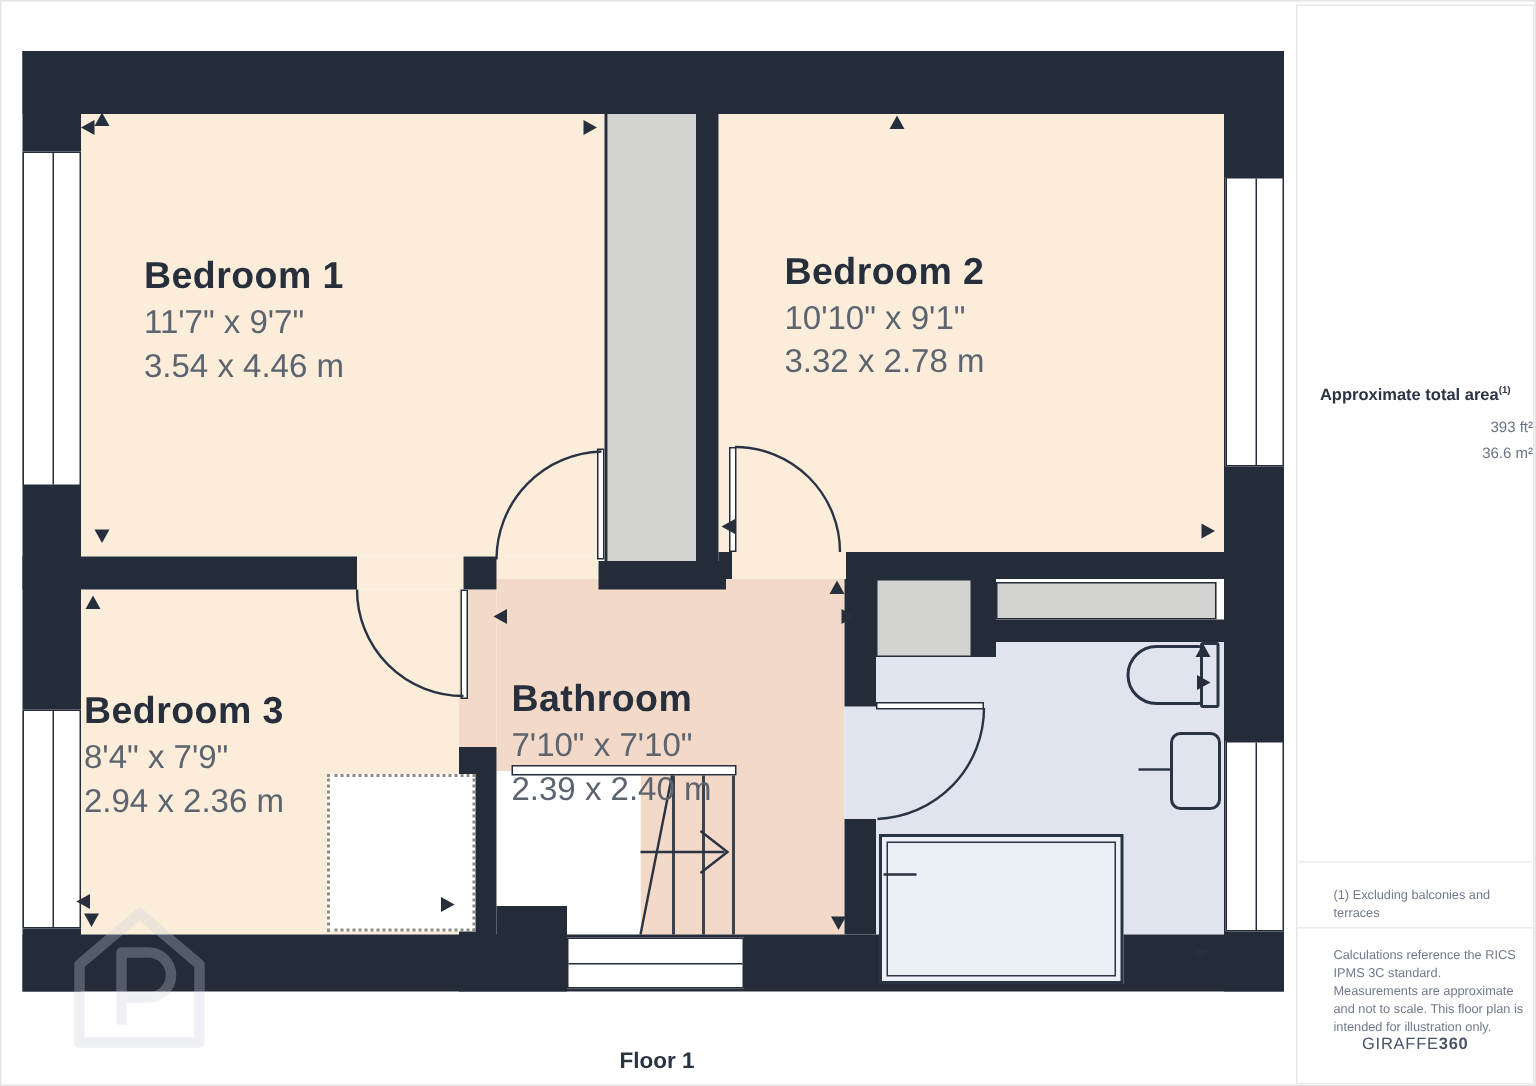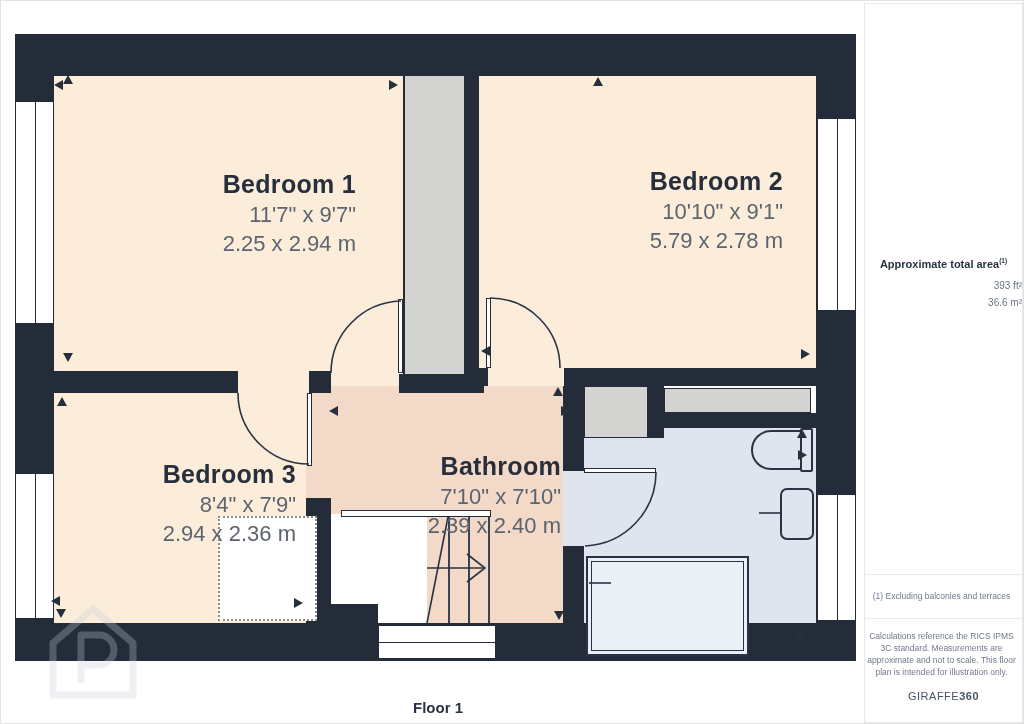--- a/index.html
+++ b/index.html
@@ -5,37 +5,37 @@
   html,body{margin:0;padding:0;background:#fff;}
   .canvas{position:relative;width:1024px;height:724px;background:#fff;border:1px solid #e3e3e3;box-sizing:border-box;
           font-family:"Liberation Sans","DejaVu Sans",sans-serif;overflow:hidden;}
   .abs{position:absolute;}
   .wall{position:absolute;background:#242c3a;}
   .fill{position:absolute;}
   .win{position:absolute;background:#fff;border:1px solid #242c3a;box-sizing:border-box;}
   .win .mull-v{position:absolute;left:50%;top:0;bottom:0;width:1px;background:#242c3a;}
   .win .mull-h{position:absolute;top:50%;left:0;right:0;height:1px;background:#242c3a;}
   .gray-box{position:absolute;background:#d3d3d2;border:1.5px solid #242c3a;box-sizing:border-box;}
-  .room-label{position:absolute;text-align:right;pointer-events:none;}
+  .room-label{position:absolute;text-align:left;pointer-events:none;}
   .room-name{font-weight:bold;font-size:25px;line-height:31px;color:#272f3d;letter-spacing:.3px;}
   .room-dim{font-size:22px;line-height:29px;color:#5c646f;}
   .ar{position:absolute;width:0;height:0;}
   .ar.up{border-left:5px solid transparent;border-right:5px solid transparent;border-bottom:9px solid #272f3d;}
   .ar.down{border-left:5px solid transparent;border-right:5px solid transparent;border-top:9px solid #272f3d;}
   .ar.left{border-top:5px solid transparent;border-bottom:5px solid transparent;border-right:9px solid #272f3d;}
   .ar.right{border-top:5px solid transparent;border-bottom:5px solid transparent;border-left:9px solid #272f3d;}
   .tread{position:absolute;width:2px;background:#3c4350;}
   .dotted{position:absolute;background:#fff;border:2px dotted #8b8b80;box-sizing:border-box;}
   .fixture{position:absolute;border:2px solid #2a3344;box-sizing:border-box;background:#dfe4ee;}
   .svg-overlay{position:absolute;left:0;top:0;pointer-events:none;}
   .sidebar{position:absolute;left:863px;top:2px;width:159px;height:720px;background:#fff;border:1px solid #e8e8e8;box-sizing:border-box;}
   .sb-title{position:absolute;top:253px;left:0;right:0;text-align:center;font-size:11px;font-weight:bold;color:#2a3342;}
   .sb-val{position:absolute;left:0;right:0;text-align:right;font-size:10px;color:#6b7482;}
   .sb-divider{position:absolute;left:0;right:0;height:1px;background:#ececec;}
-  .sb-note{position:absolute;left:2px;right:6px;text-align:center;font-size:8.5px;color:#70798a;line-height:12px;}
+  .sb-note{position:absolute;left:24px;right:6px;font-size:8.5px;color:#70798a;line-height:12px;}
   .sb-brand{position:absolute;left:0;right:0;text-align:center;font-size:11px;color:#4a5364;letter-spacing:.5px;}
   .floor-label{position:absolute;left:375px;top:698px;width:124px;text-align:center;font-size:15px;font-weight:bold;color:#2a3342;}
   .rail{position:absolute;background:#fff;border:1.5px solid #242c3a;box-sizing:border-box;}
   .thinline{position:absolute;background:#242c3a;}
 </style>
 </head>
 <body>
 
 <div class="canvas">
 
@@ -141,26 +141,26 @@
   <div class="ar right" style="left:560px;top:405px;"></div>
   <div class="ar up" style="left:552px;top:386px;"></div>
   <div class="ar down" style="left:553px;top:610px;"></div>
   <div class="ar up" style="left:796px;top:428px;"></div>
   <div class="ar right" style="left:797px;top:449px;"></div>
   <div class="ar down" style="left:795px;top:632px;"></div>
 
   <div class="room-label" style="left:95px;top:168px;width:260px;">
     <div class="room-name">Bedroom 1</div>
     <div class="room-dim">11'7" x 9'7"</div>
-    <div class="room-dim">2.25 x 2.94 m</div>
+    <div class="room-dim">3.54 x 4.46 m</div>
   </div>
   <div class="room-label" style="left:522px;top:165px;width:260px;">
     <div class="room-name">Bedroom 2</div>
     <div class="room-dim">10'10" x 9'1"</div>
-    <div class="room-dim">5.79 x 2.78 m</div>
+    <div class="room-dim">3.32 x 2.78 m</div>
   </div>
   <div class="room-label" style="left:55px;top:458px;width:240px;">
     <div class="room-name">Bedroom 3</div>
     <div class="room-dim">8'4" x 7'9"</div>
     <div class="room-dim">2.94 x 2.36 m</div>
   </div>
   <div class="room-label" style="left:340px;top:450px;width:220px;">
     <div class="room-name">Bathroom</div>
     <div class="room-dim">7'10" x 7'10"</div>
     <div class="room-dim">2.39 x 2.40 m</div>

